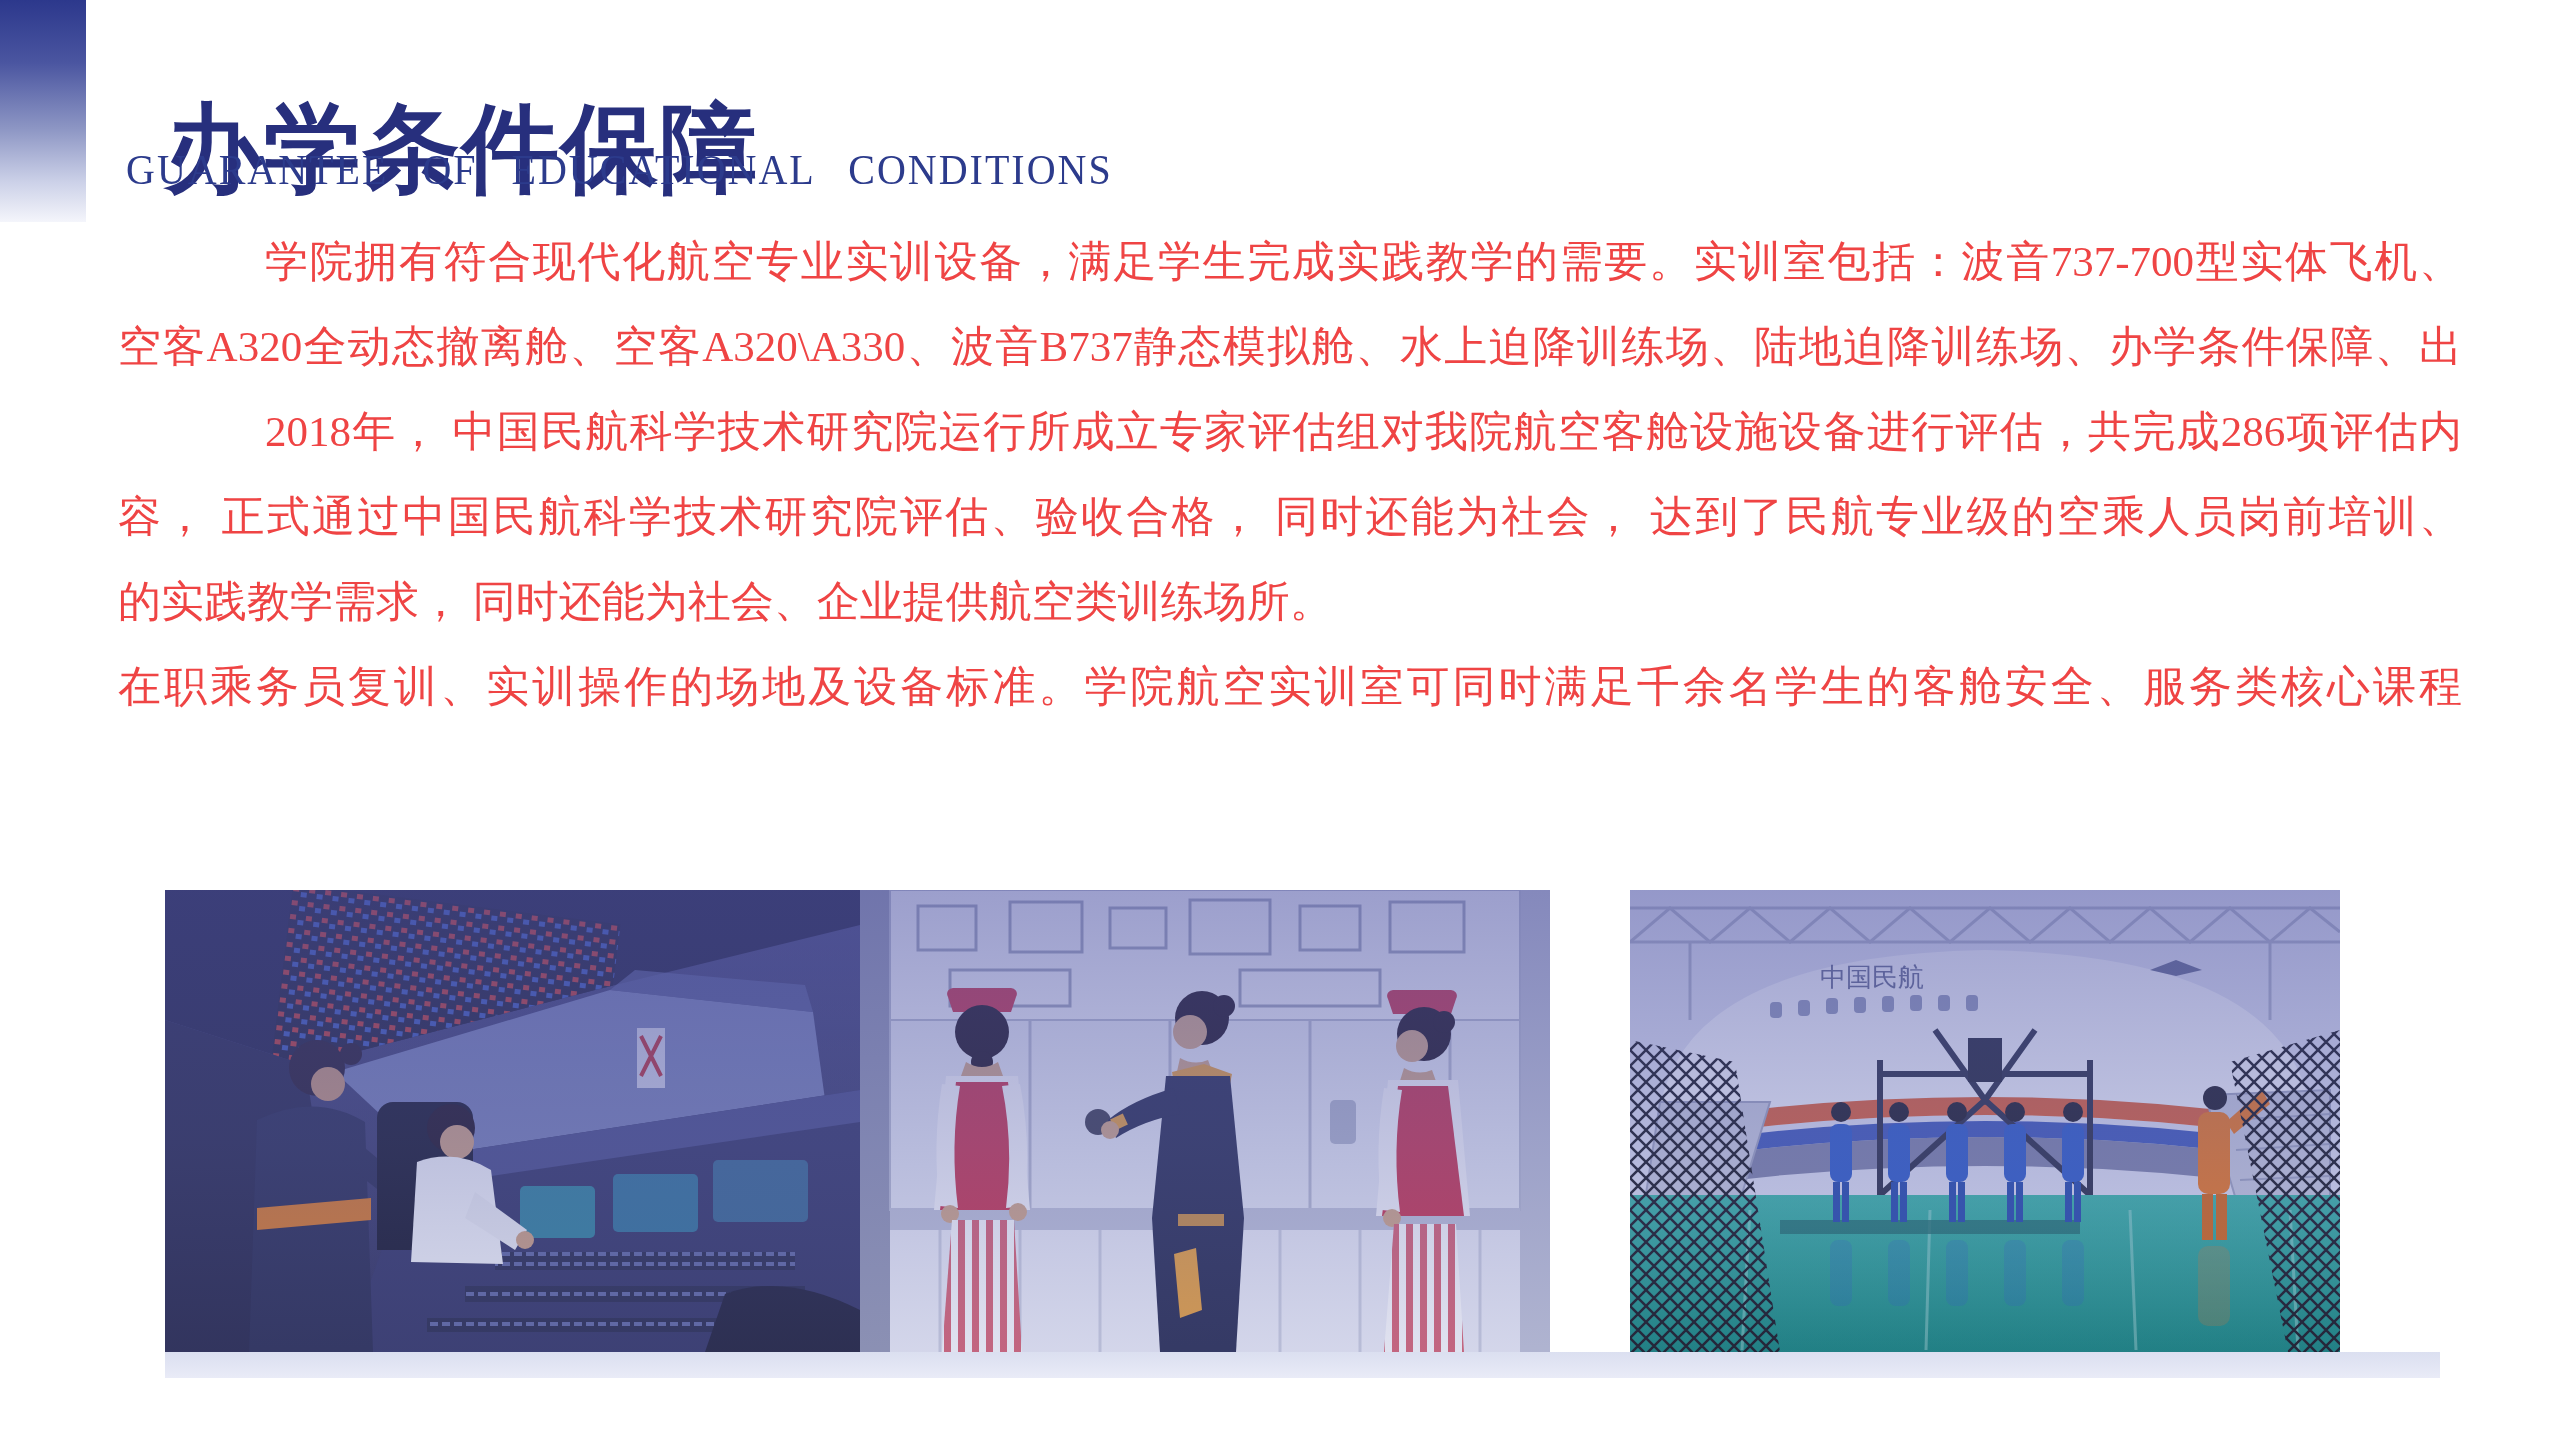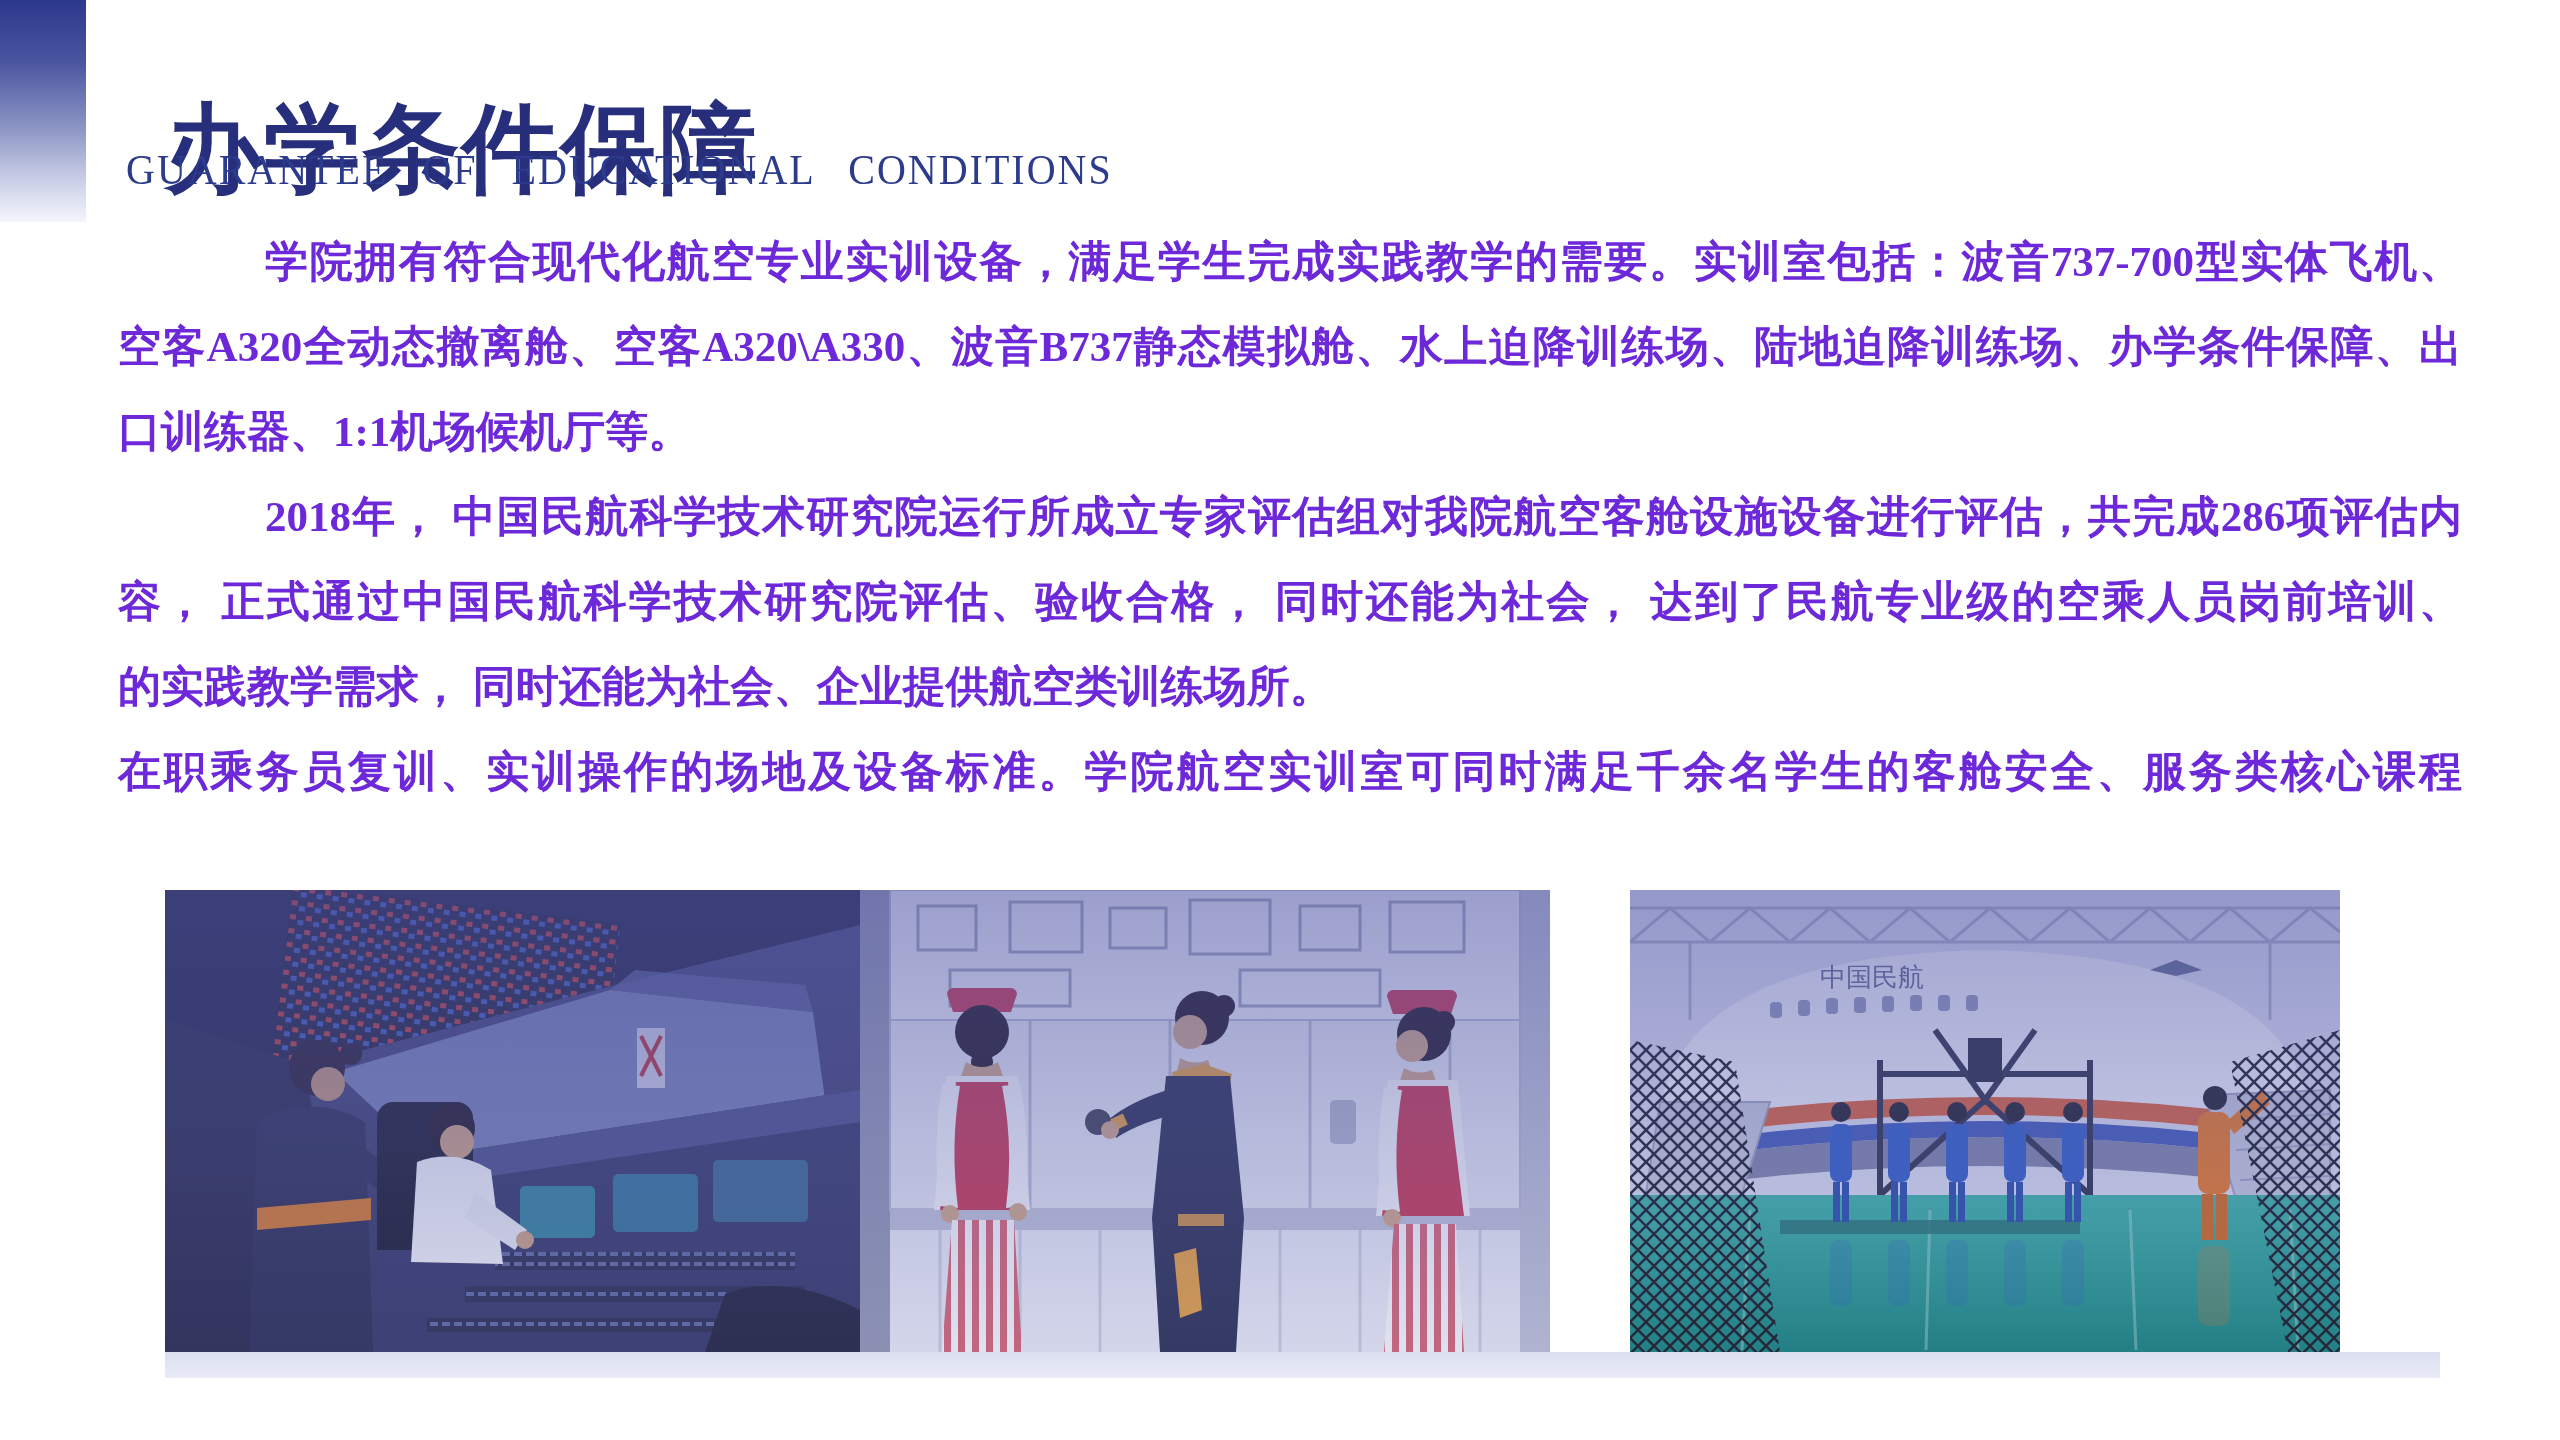--- a/index.html
+++ b/index.html
@@ -18,21 +18,21 @@
   }
   .page-subtitle{
     position:absolute;left:126px;top:144px;
     font-family:"Liberation Serif","DejaVu Serif",serif;
     font-size:40px;color:#2c3b8c;letter-spacing:2px;word-spacing:22px;white-space:nowrap;
     transform:scaleY(1.08);transform-origin:left top;
   }
   .body-text{
     position:absolute;left:118px;top:219px;width:2344px;
     font-family:"Liberation Serif","DejaVu Serif",serif;
-    font-size:43px;color:#6d28d9;font-weight:bold;
+    font-size:43px;color:#ef4444;
   }
   .line{height:85px;line-height:85px;}
   .line.justify{text-align:justify;text-align-last:justify;}
   .line.indent{text-indent:147px;}
   .photos{position:absolute;left:165px;top:890px;height:462px;display:flex;}
   .photo{position:relative;height:462px;overflow:hidden;background:#3a3e74;}
   .photo.p1{width:695px;margin-right:95px;}
   .photo.p2{width:690px;margin-right:80px;}
   .photo.p3{width:710px;}
   .photo svg{display:block;width:100%;height:100%;}
@@ -51,21 +51,20 @@
 <div>
 
   <div class="gradient-bar"></div>
 
   <h1 class="page-title">办学条件保障</h1>
   <div class="page-subtitle">GUARANTEE OF EDUCATIONAL CONDITIONS</div>
 
   <div class="body-text">
     <div class="line justify indent">学院拥有符合现代化航空专业实训设备，满足学生完成实践教学的需要。实训室包括：波音737-700型实体飞机、</div>
     <div class="line justify">空客A320全动态撤离舱、空客A320\A330、波音B737静态模拟舱、水上迫降训练场、陆地迫降训练场、办学条件保障、出</div>
-    <div class="line">口训练器、1:1机场候机厅等。</div>
     <div class="line justify indent">2018年， 中国民航科学技术研究院运行所成立专家评估组对我院航空客舱设施设备进行评估，共完成286项评估内</div>
     <div class="line justify">容， 正式通过中国民航科学技术研究院评估、验收合格， 同时还能为社会， 达到了民航专业级的空乘人员岗前培训、</div>
     <div class="line">的实践教学需求， 同时还能为社会、企业提供航空类训练场所。</div>
     <div class="line justify">在职乘务员复训、实训操作的场地及设备标准。学院航空实训室可同时满足千余名学生的客舱安全、服务类核心课程</div>
   </div>
 
   <div class="photos">
 
     <figure class="photo p1" style="margin:0">
       <svg viewBox="0 0 695 462" preserveAspectRatio="none">

